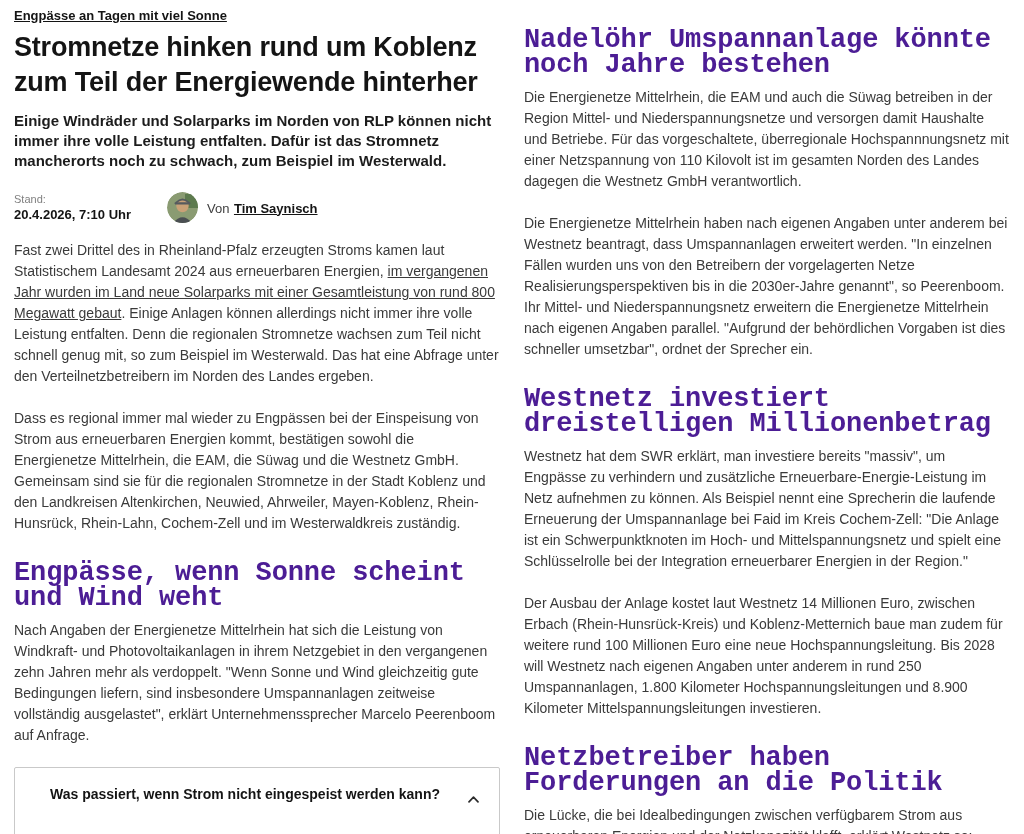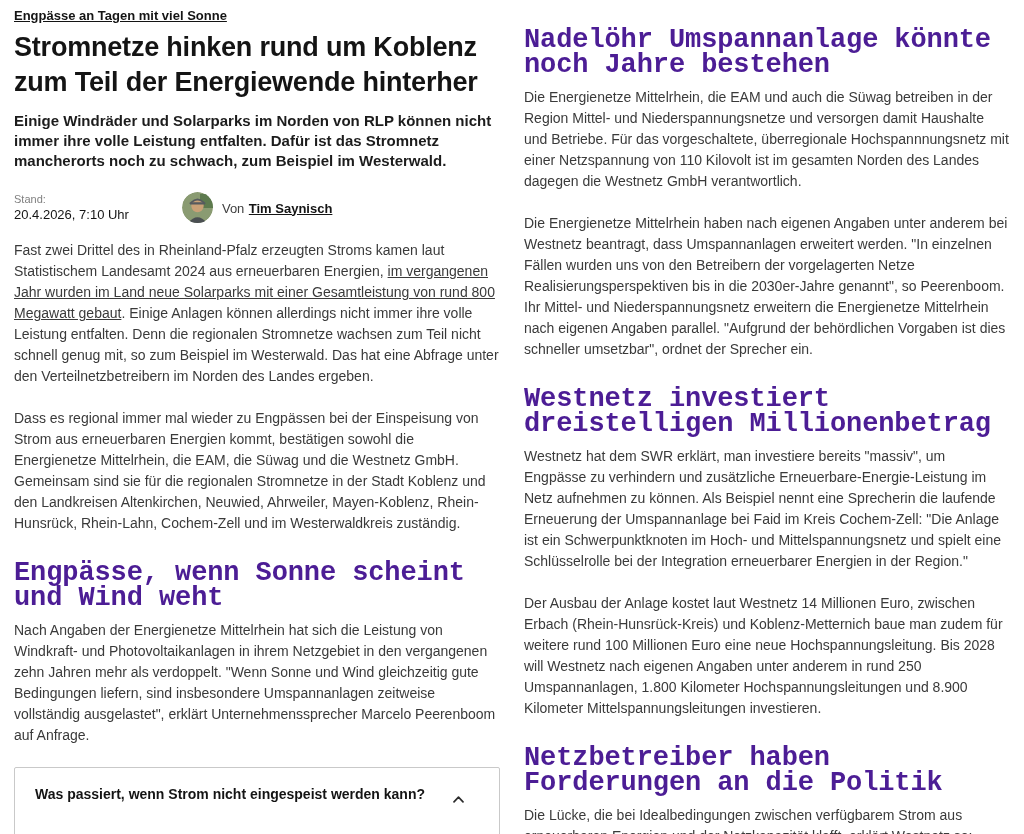--- a/index.html
+++ b/index.html
@@ -27,25 +27,25 @@
     font-size: 27px; line-height: 35px; font-weight: 700;
     color: #141414; letter-spacing: -0.2px;
     margin-bottom: 11px;
   }
   p.lead {
     font-size: 15px; line-height: 20px; font-weight: 600;
     color: #1c1c1c;
     margin-bottom: 21px;
   }
   .meta-row {
-    display: flex; align-items: center; gap: 53px;
+    display: flex; align-items: center; gap: 36px;
     margin-bottom: 17px;
   }
   .stand-label { font-size: 11px; color: #808080; line-height: 14px; }
-  .stand-date  { font-size: 13px; font-weight: 400; color: #141414; line-height: 17px; }
+  .stand-date  { font-size: 13px; font-weight: 700; color: #141414; line-height: 17px; }
   .byline { display: flex; align-items: center; gap: 9px; }
   .avatar {
     width: 31px; height: 31px; border-radius: 50%;
     overflow: hidden; display: block; flex: 0 0 31px;
     cursor: pointer;
   }
   .byline-text { font-size: 13px; color: #404040; }
   .author-link {
     font-size: 13px; font-weight: 700; color: #141414;
     text-decoration: underline; cursor: pointer;
@@ -67,21 +67,21 @@
   }
   .col-right h2.sub:first-child { margin-top: 0; }
 
   .accordion {
     border: 1px solid #c9c9c9; border-radius: 2px;
     background: #ffffff;
     padding: 17px 20px 3px 20px;
     margin: 0 0 22px 0;
   }
   .accordion-header {
-    display: flex; align-items: flex-start; justify-content: flex-start;
+    display: flex; align-items: flex-start; justify-content: flex-end;
     cursor: pointer; gap: 28px;
     margin-bottom: 24px;
   }
   .accordion-q {
     font-size: 14px; line-height: 19px; font-weight: 700; color: #141414;
   }
   .chevron { flex: 0 0 auto; padding-top: 4px; }
   .accordion p.body-p { margin-bottom: 20px; }
 </style>
 </head>

